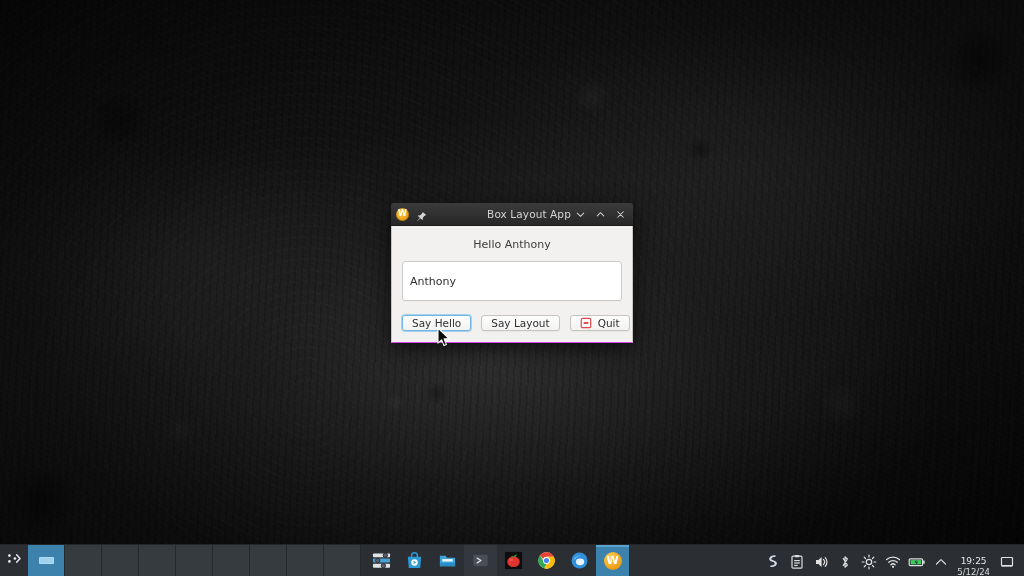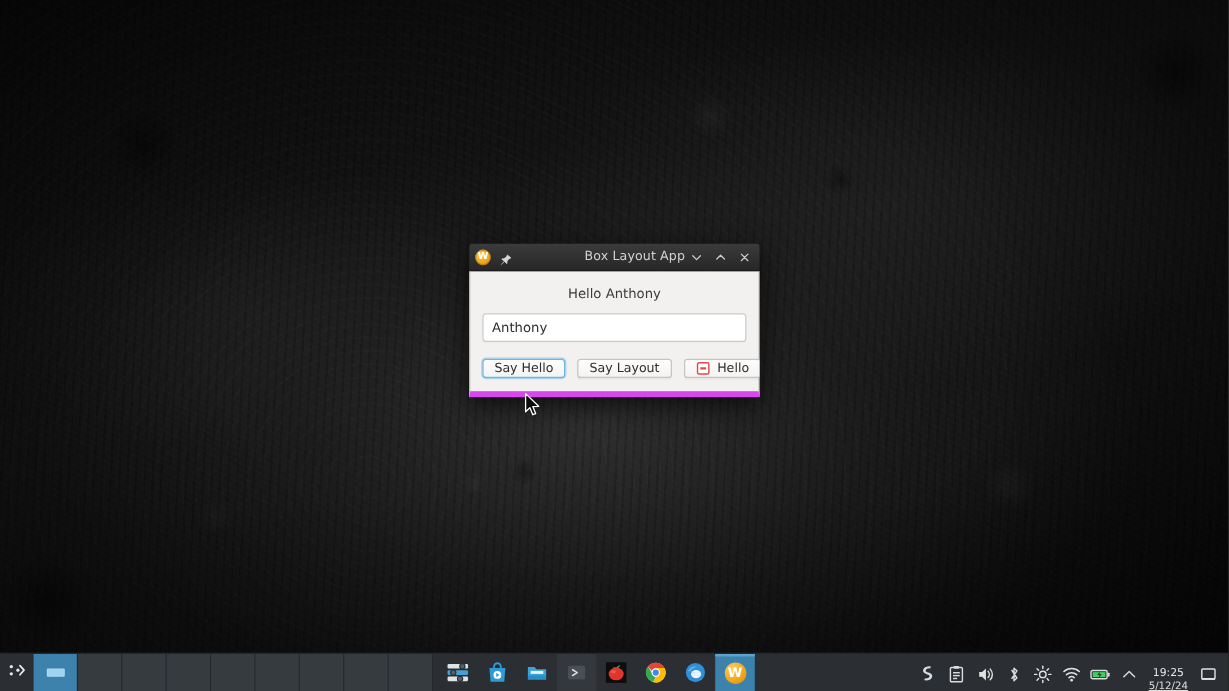--- a/index.html
+++ b/index.html
@@ -94,34 +94,34 @@
     width: 18px; height: 18px;
     display: flex; align-items: center; justify-content: center;
     color: #cfcfcf;
   }
   .winbtn svg { display: block; }
 
   #window-body {
     background: #f2f1f0;
     border-left: 1px solid #c8c6c4;
     border-right: 1px solid #c8c6c4;
-    border-bottom: 5px solid #d946ef;
+    border-bottom: 1px solid #d946ef;
     padding: 9px 10px 11px 10px;
   }
   #greeting-label {
     text-align: center;
     font-size: 11px;
     color: #3b3b3b;
     padding: 3px 0 10px 0;
   }
   #name-input {
     display: block;
     box-sizing: border-box;
     width: 100%;
-    height: 24px;
+    height: 40px;
     border: 1px solid #cdcbc9;
     border-radius: 3px;
     background: #ffffff;
     font-size: 11px;
     color: #2e2e2e;
     padding: 0 7px;
     font-family: "DejaVu Sans", "Liberation Sans", sans-serif;
     outline: none;
     box-shadow: 0 1px 0 rgba(0,0,0,.02);
   }
@@ -281,21 +281,21 @@
         <div class="btn">
           <span>Say Layout</span>
         </div>
         <div class="btn">
           <span class="quit-icon">
             <svg width="12" height="12" viewBox="0 0 14 14">
               <rect x="1.5" y="1.5" width="11" height="11" rx="1.5" fill="#fff" stroke="#e04a4a" stroke-width="1.4"></rect>
               <rect x="4.2" y="5.9" width="5.6" height="2.2" fill="#e04a4a"></rect>
             </svg>
           </span>
-          <span>Hello</span>
+          <span>Quit</span>
         </div>
       </div>
     </div>
   </div>
 
   <div id="taskbar">
 
     <div id="launcher">
       <span>
         <svg width="17" height="17" viewBox="0 0 20 20">

